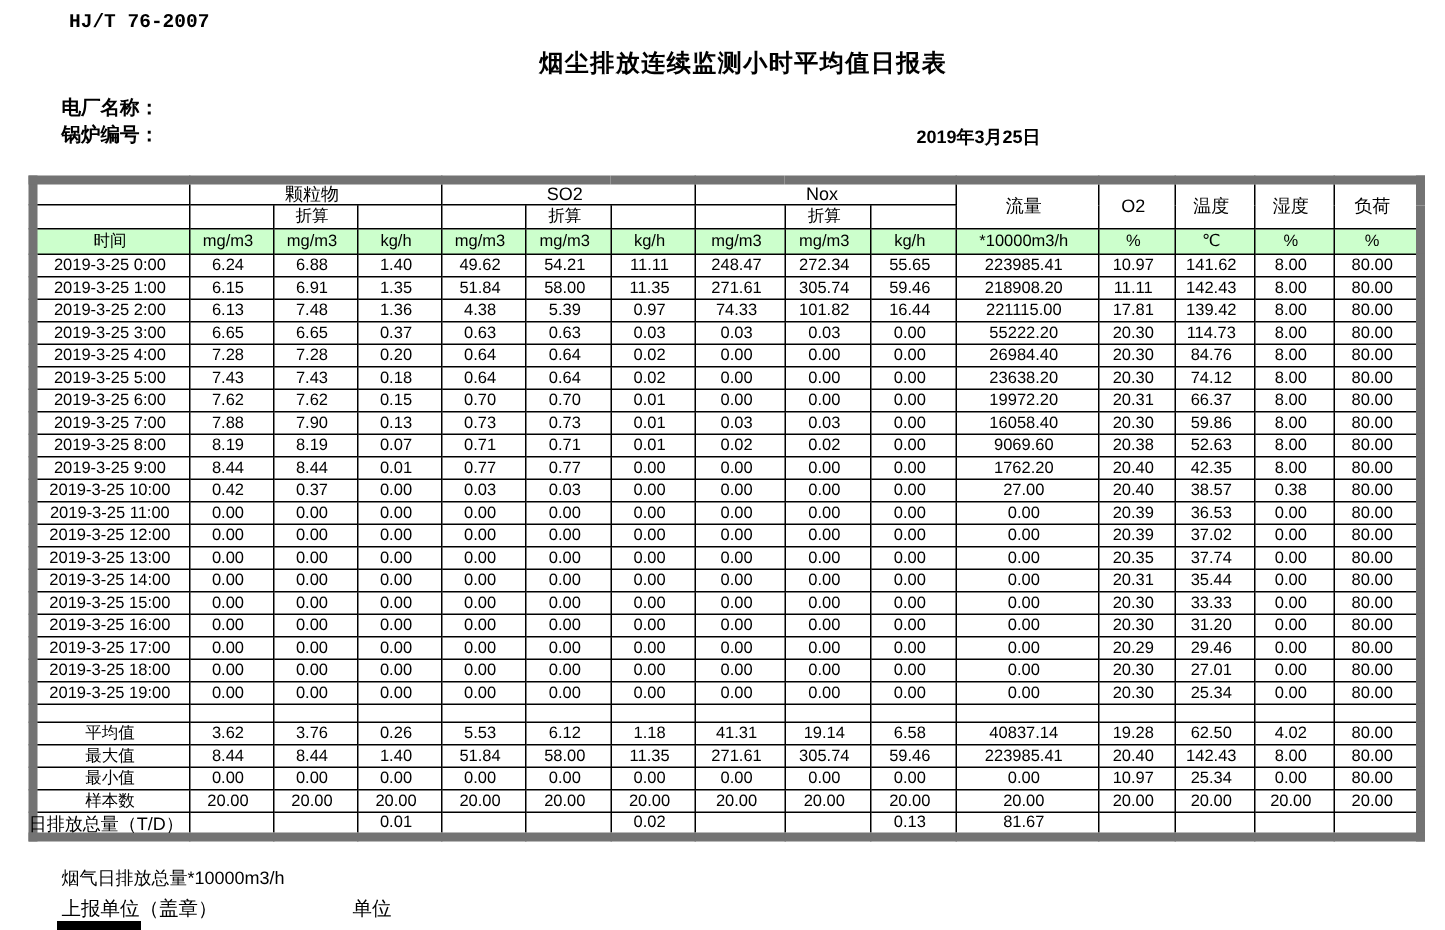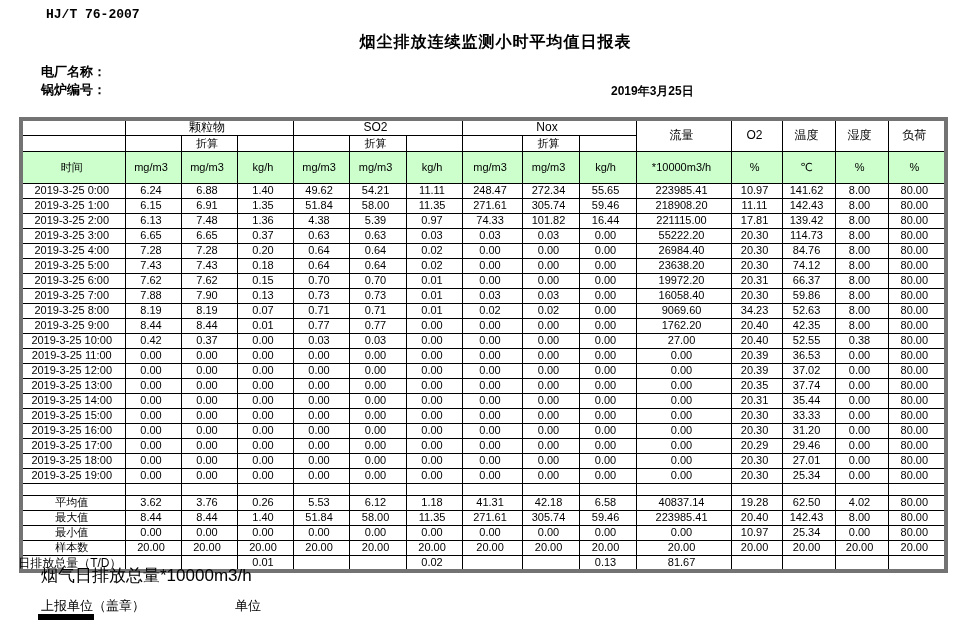--- a/index.html
+++ b/index.html
@@ -17,32 +17,32 @@
   #report-table{
     position:absolute;left:19px;top:117px;
     border-collapse:collapse;table-layout:fixed;width:925px;
     font-size:11px;
   }
   #report-table td,#report-table th{
     border:1px solid #000;padding:0 4px 0 0;margin:0;
     overflow:visible;font-weight:normal;line-height:13px;
     text-align:center;
   }
-  #report-table{border:4px solid #737373;}
+  #report-table{border:6px solid #737373;}
   thead tr{height:16px;}
-  thead tr.units-row{height:32px;}
+  thead tr.units-row{height:17px;}
   thead .units-row td,thead .units-row th{background:#ccffcc;}
   tbody tr{height:15px;}
   tbody tr.spacer-row{height:12px;}
   td.time,td.sum-label{text-align:right;padding-right:6px;}
   td.num{text-align:right;padding-right:4px;font-family:"Liberation Sans","DejaVu Sans",sans-serif;}
   td.total-label-cell{position:relative;}
   td.total-label-cell span{position:absolute;right:3px;top:1px;white-space:nowrap;font-size:12px;}
   th.group,th.single{font-size:12px;}
-  #footer-note{left:13px;top:564px;font-size:17px;}
+  #footer-note{left:13px;top:577px;font-size:12px;}
   #report-unit{left:13px;top:597px;font-size:13px;}
   #unit-label{left:207px;top:597px;font-size:13px;}
   #black-mark{left:10px;top:614px;width:56px;height:6px;background:#000;}
 </style>
 </head>
 <body>
 
 <div class="abs" id="standard">HJ/T  76-2007</div>
 <div class="abs" id="title">烟尘排放连续监测小时平均值日报表</div>
 <div class="abs" id="plant-label">电厂名称：</div>
@@ -251,21 +251,21 @@
         <td class="num">8.19</td>
         <td class="num">8.19</td>
         <td class="num">0.07</td>
         <td class="num">0.71</td>
         <td class="num">0.71</td>
         <td class="num">0.01</td>
         <td class="num">0.02</td>
         <td class="num">0.02</td>
         <td class="num">0.00</td>
         <td class="num">9069.60</td>
-        <td class="num">34.23</td>
+        <td class="num">20.38</td>
         <td class="num">52.63</td>
         <td class="num">8.00</td>
         <td class="num">80.00</td>
       </tr>
       <tr>
         <td class="time">2019-3-25  9:00</td>
         <td class="num">8.44</td>
         <td class="num">8.44</td>
         <td class="num">0.01</td>
         <td class="num">0.77</td>
@@ -286,21 +286,21 @@
         <td class="num">0.37</td>
         <td class="num">0.00</td>
         <td class="num">0.03</td>
         <td class="num">0.03</td>
         <td class="num">0.00</td>
         <td class="num">0.00</td>
         <td class="num">0.00</td>
         <td class="num">0.00</td>
         <td class="num">27.00</td>
         <td class="num">20.40</td>
-        <td class="num">52.55</td>
+        <td class="num">38.57</td>
         <td class="num">0.38</td>
         <td class="num">80.00</td>
       </tr>
       <tr>
         <td class="time">2019-3-25 11:00</td>
         <td class="num">0.00</td>
         <td class="num">0.00</td>
         <td class="num">0.00</td>
         <td class="num">0.00</td>
         <td class="num">0.00</td>
@@ -469,21 +469,21 @@
       </tr>
       <tr>
         <td class="sum-label">平均值</td>
         <td class="num">3.62</td>
         <td class="num">3.76</td>
         <td class="num">0.26</td>
         <td class="num">5.53</td>
         <td class="num">6.12</td>
         <td class="num">1.18</td>
         <td class="num">41.31</td>
-        <td class="num">42.18</td>
+        <td class="num">19.14</td>
         <td class="num">6.58</td>
         <td class="num">40837.14</td>
         <td class="num">19.28</td>
         <td class="num">62.50</td>
         <td class="num">4.02</td>
         <td class="num">80.00</td>
       </tr>
       <tr>
         <td class="sum-label">最大值</td>
         <td class="num">8.44</td>

